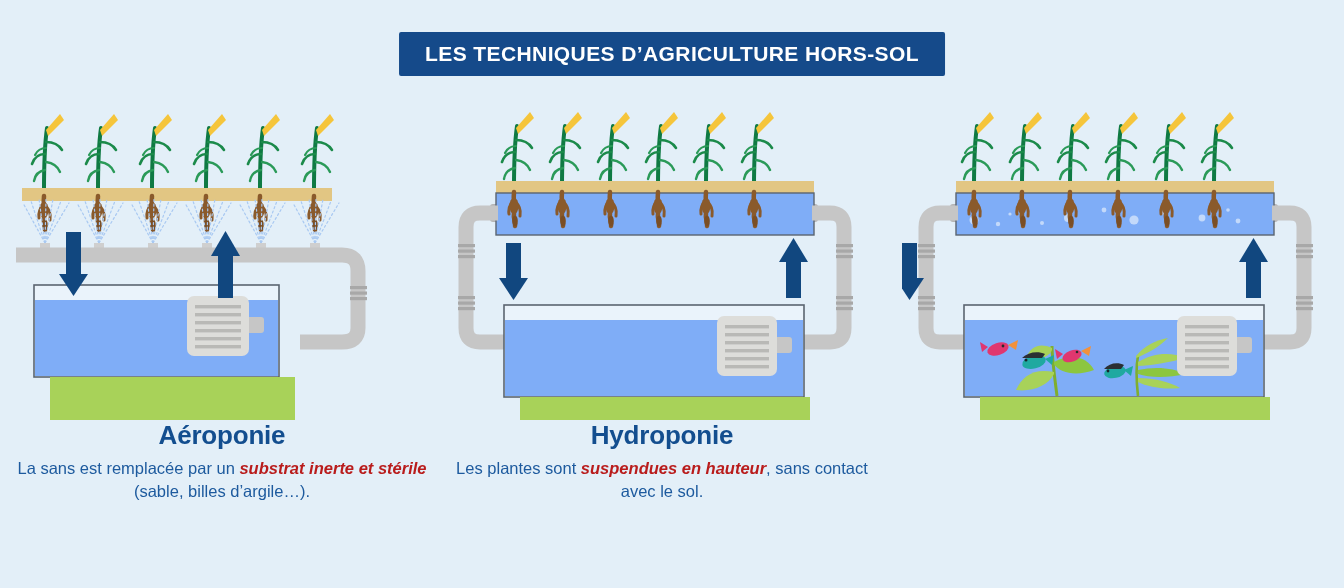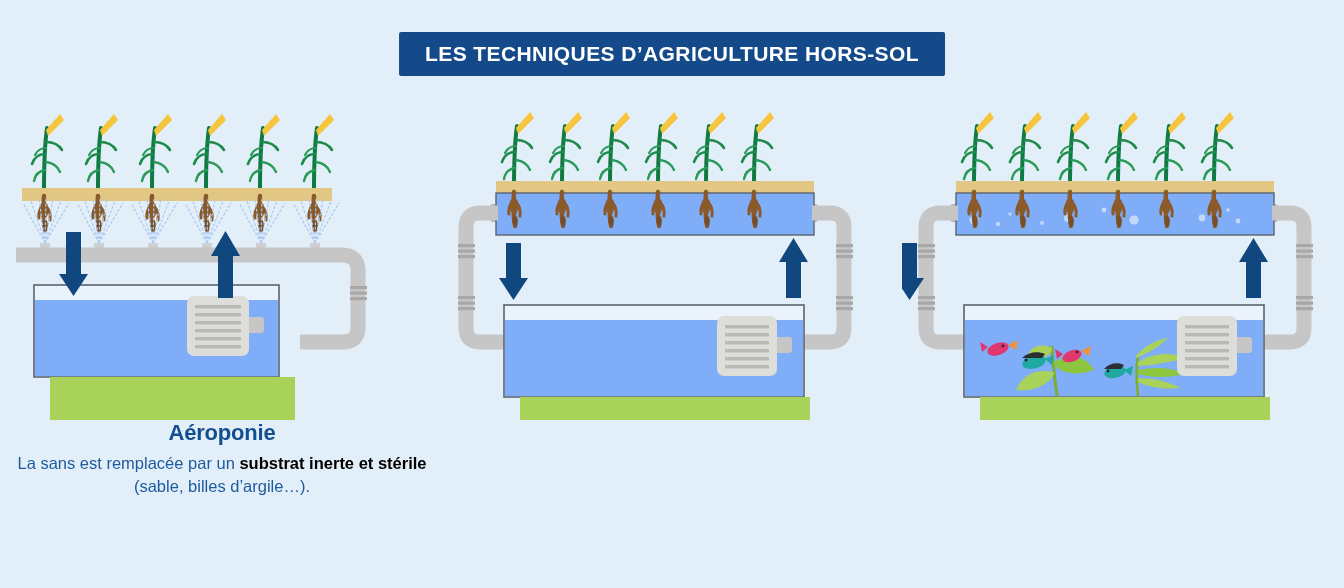--- a/index.html
+++ b/index.html
@@ -36,31 +36,31 @@
   .col-2{left:452px;}
   .col-3{left:902px;}
 
   .diagram{position:relative;width:420px;height:320px;}
 
   
   .caption{position:absolute;top:320px;left:0;width:420px;text-align:center;}
   .caption h2{
     margin:0 0 6px 0;
     color:#134e8f;
-    font-size:22px;
+    font-size:26px;
     font-weight:bold;
     letter-spacing:-0.2px;
   }
   .caption p{
     margin:0;
     color:#1d5a9e;
     font-size:16.5px;
     line-height:1.42;
   }
-  .caption p b{font-weight:bold;color:#000000;}
+  .caption p b{font-weight:bold;color:#b91c1c;font-style:italic;}
 </style>
 </head>
 <body>
 
 <div class="stage">
 
   <div class="title-banner">
     <div class="title-text">LES TECHNIQUES D’AGRICULTURE HORS-SOL</div>
   </div>
 
@@ -257,20 +257,26 @@
           <rect x="54" y="143" width="15" height="42"></rect>
           <path d="M47,178 L76,178 L61.5,200 Z"></path>
         </g>
         <g fill="#11477f">
           <rect x="334" y="156" width="15" height="42"></rect>
           <path d="M327,162 L356,162 L341.5,138 Z"></path>
         </g>
       </svg>
     </div>
 
+    <div class="caption">
+      <h2>Hydroponie</h2>
+      <p>
+        <span>Les plantes sont </span><b>suspendues en hauteur</b><span>, sans contact avec le sol.</span>
+      </p>
+    </div>
   </div>
 
   <div class="col col-3">
     <div class="diagram">
       <svg width="420" height="320" viewBox="0 0 420 320">
 
         <g>
           <use href="#plantA" x="62" y="10"></use>
           <use href="#plantA" x="110" y="10"></use>
           <use href="#plantA" x="158" y="10"></use>

